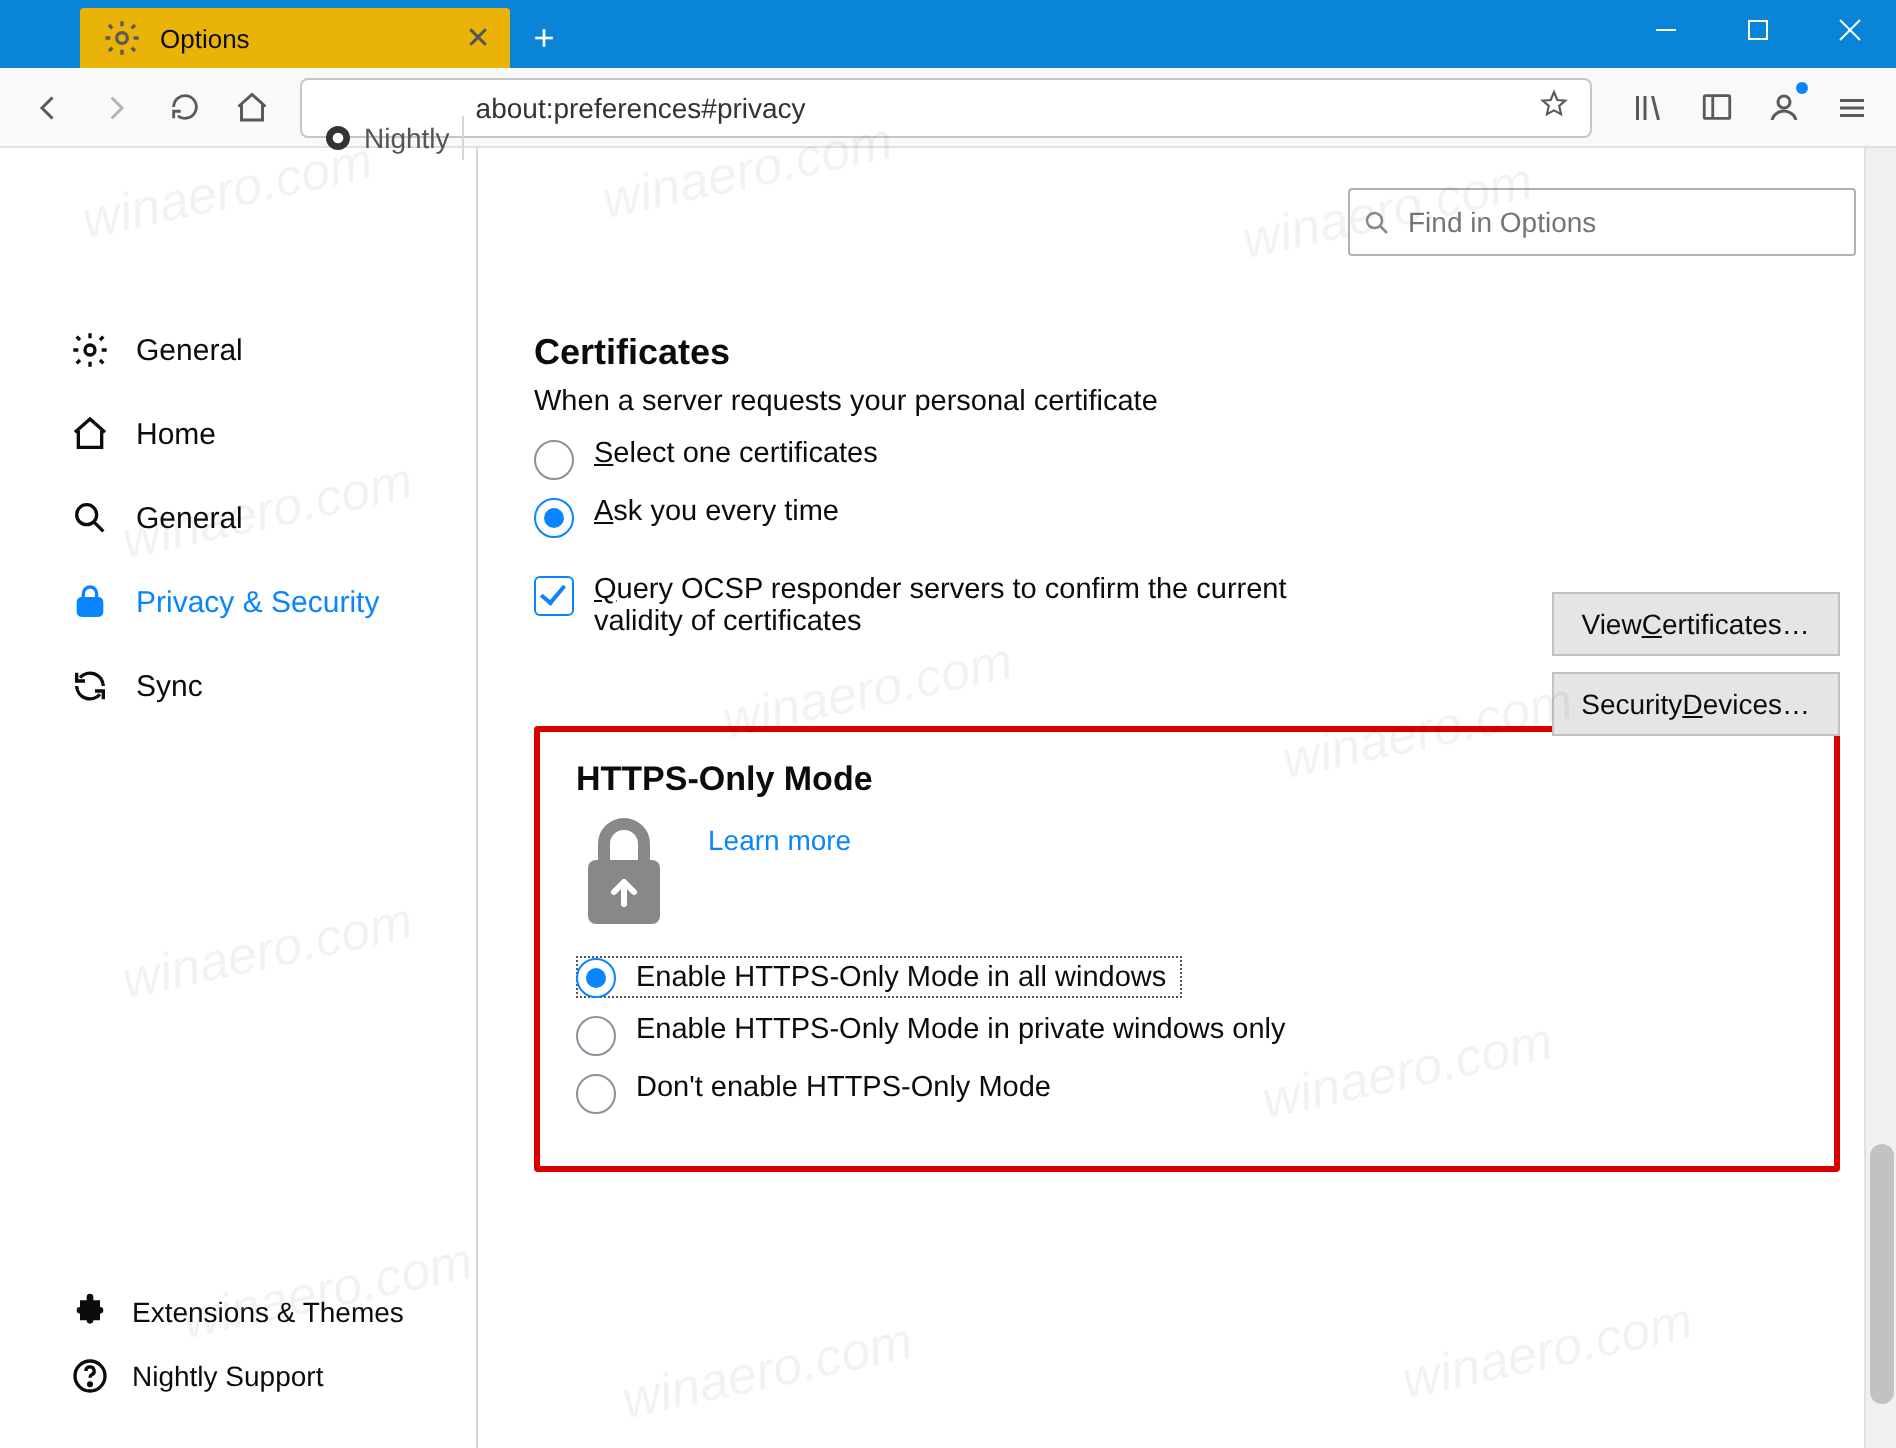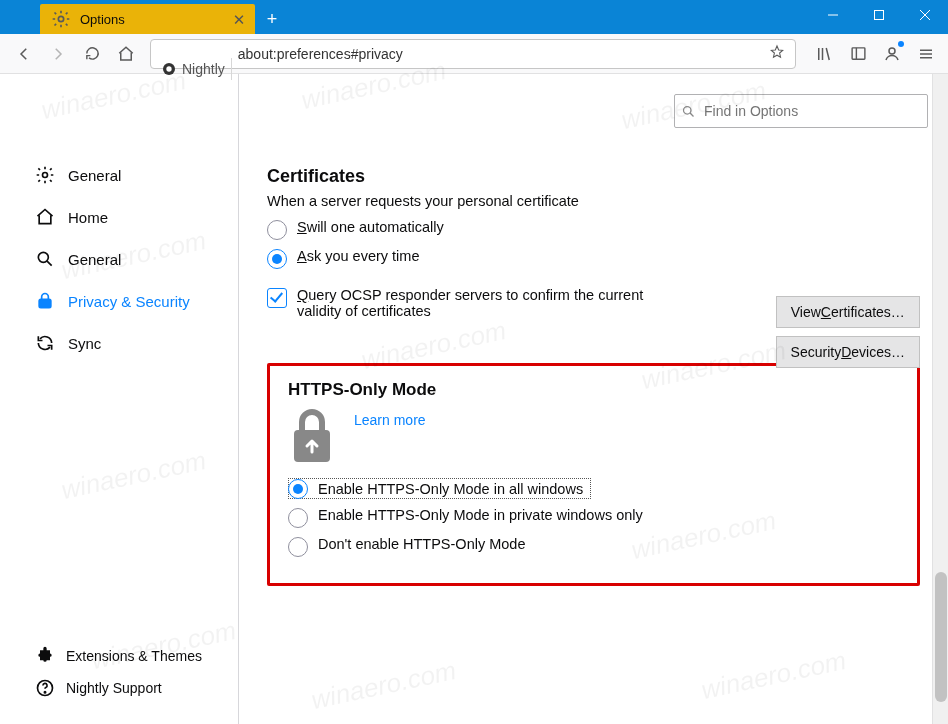--- a/index.html
+++ b/index.html
@@ -432,21 +432,21 @@
           <line x1="20" y1="20" x2="14.5" y2="14.5"></line>
         </svg>
       <input type="text" style="border: none; outline: none; flex: 1 1 0%; font-size: 14px; color: rgb(51, 51, 51); background: transparent;" placeholder="Find in Options">
     </div>
 
     <div class="section-h">Certificates</div>
     <div class="subtext">When a server requests your personal certificate</div>
 
     <div class="row">
       <div class="radio"></div>
-      <span><span class="undl">S</span><span>will one automatically</span></span>
+      <span><span class="undl">S</span><span>elect one certificates</span></span>
     </div>
     <div class="row">
       <div class="radio checked"></div>
       <span><span class="undl">A</span><span>sk you every time</span></span>
     </div>
     <div class="row ocsp-row" style="margin-top:18px">
       <div class="check checked"></div>
       <span><span class="undl">Q</span><span>uery OCSP responder servers to confirm the current validity of certificates</span></span>
     </div>
 

